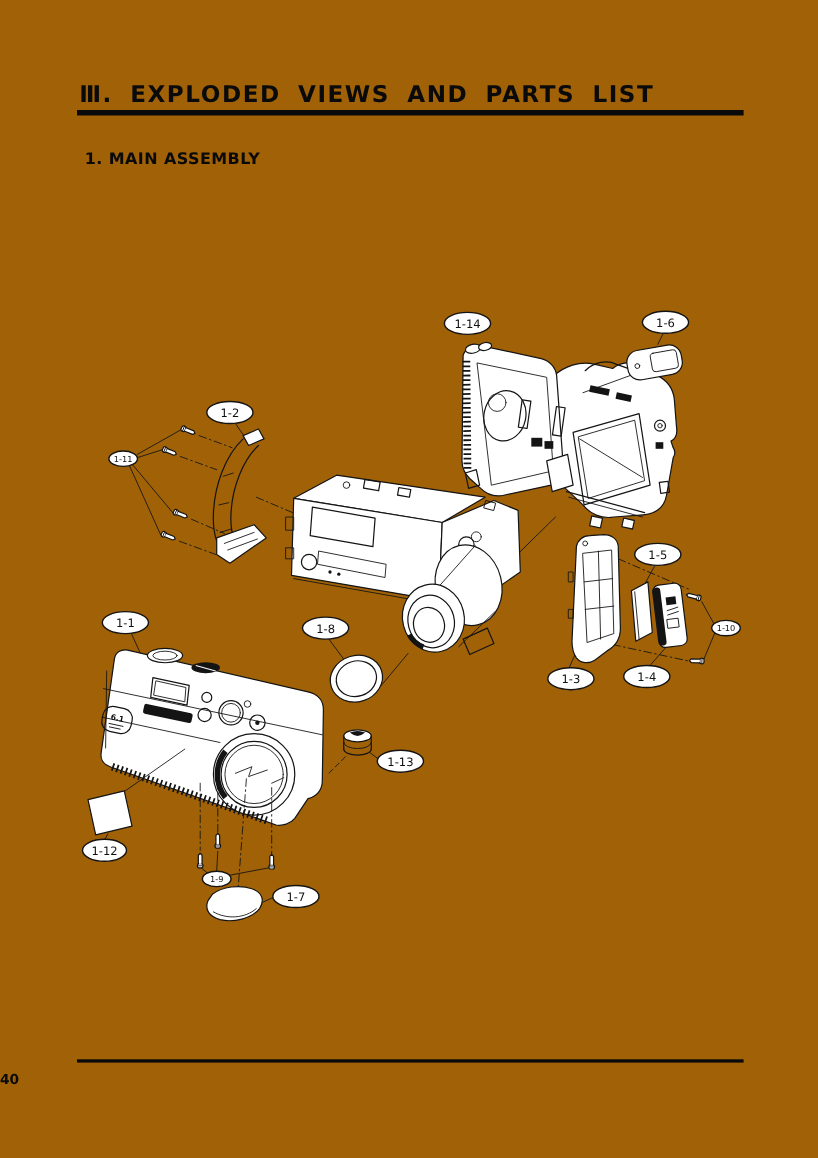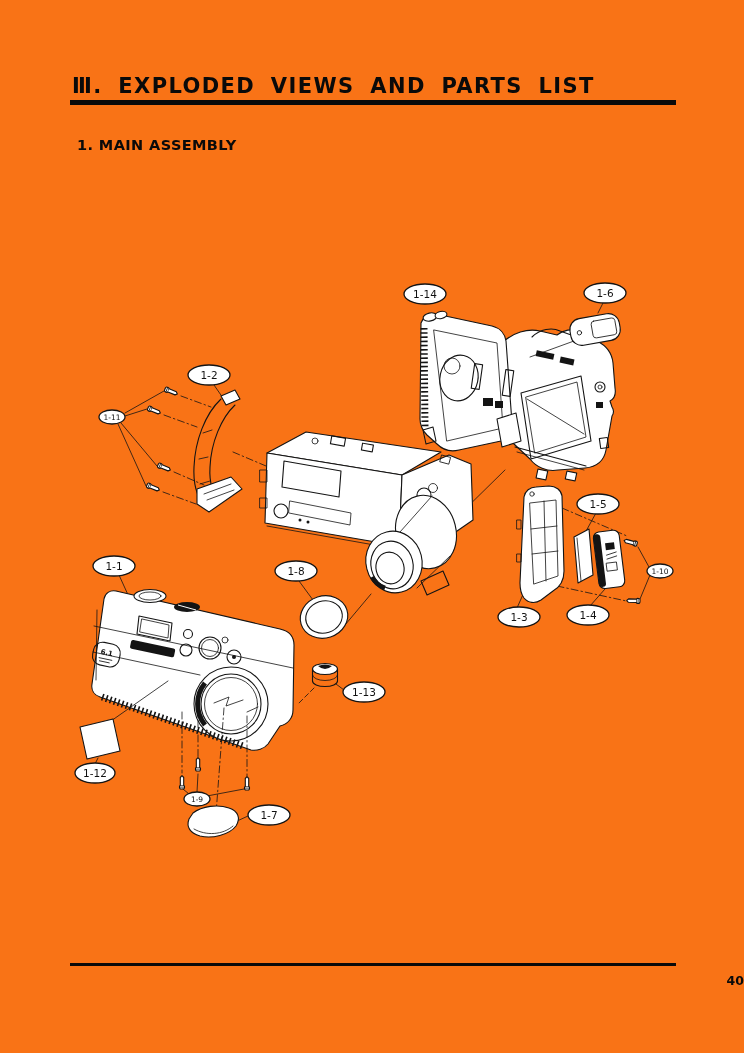--- a/index.html
+++ b/index.html
@@ -1,24 +1,24 @@
 <!DOCTYPE html>
 <html><head>
 <meta charset="utf-8">
 <style>
   html,body{margin:0;padding:0;background:#fff;}
-  #page{position:relative;width:744px;height:1053px;background:#f97316;overflow:hidden;
+  #page{position:relative;width:744px;height:1053px;background:#a16207;overflow:hidden;
         font-family:"DejaVu Sans","Liberation Sans",sans-serif;color:#111;}
   .title{position:absolute;left:72px;top:74px;font-size:21px;font-weight:bold;
          letter-spacing:1.4px;word-spacing:7px;white-space:nowrap;color:#0a0a0a;}
   .title-rule{position:absolute;left:70px;top:100px;width:606px;height:5px;background:#0a0a0a;}
   .section-heading{position:absolute;left:77px;top:137px;font-size:14.5px;font-weight:bold;
          letter-spacing:.4px;color:#0a0a0a;text-align:center;}
   .footer-rule{position:absolute;left:70px;top:963px;width:606px;height:3px;background:#0a0a0a;}
-  .page-number{position:absolute;left:0;top:973px;width:744px;text-align:right;
+  .page-number{position:absolute;left:0;top:973px;width:744px;text-align:left;
          font-size:12.5px;font-weight:bold;color:#0a0a0a;}
   svg{position:absolute;left:0;top:0;}
   .ln{fill:none;stroke:#141414;stroke-width:1.1;stroke-linecap:round;stroke-linejoin:round;}
   .thin{stroke-width:.8;}
   .wh{fill:#ffffff;}
   .dk{fill:#141414;stroke:none;}
   .dash{stroke-dasharray:7 3 1.5 3;}
   .sdash{stroke-dasharray:5 3;}
   .hatch{fill:none;stroke:#141414;stroke-width:7;stroke-dasharray:1.6 2.6;}
   .callout ellipse{fill:#fff;stroke:#141414;stroke-width:1.3;}

